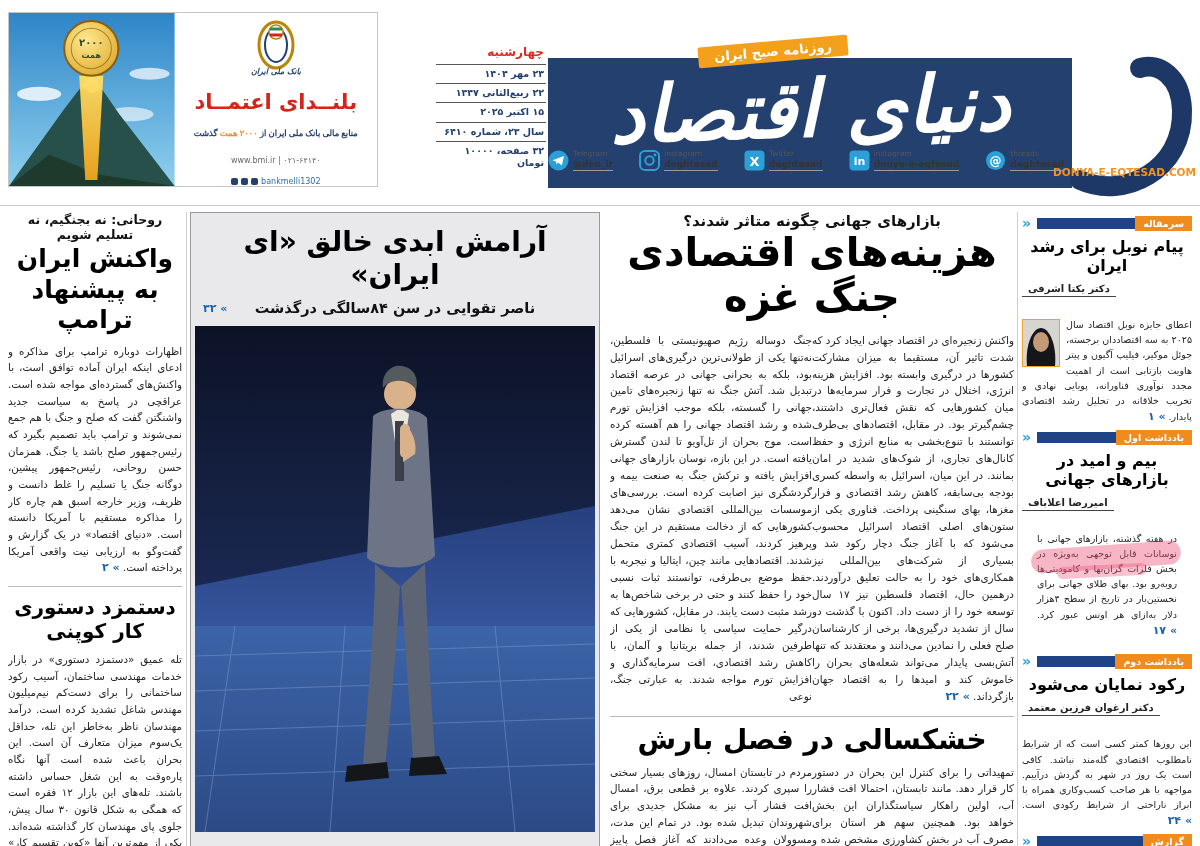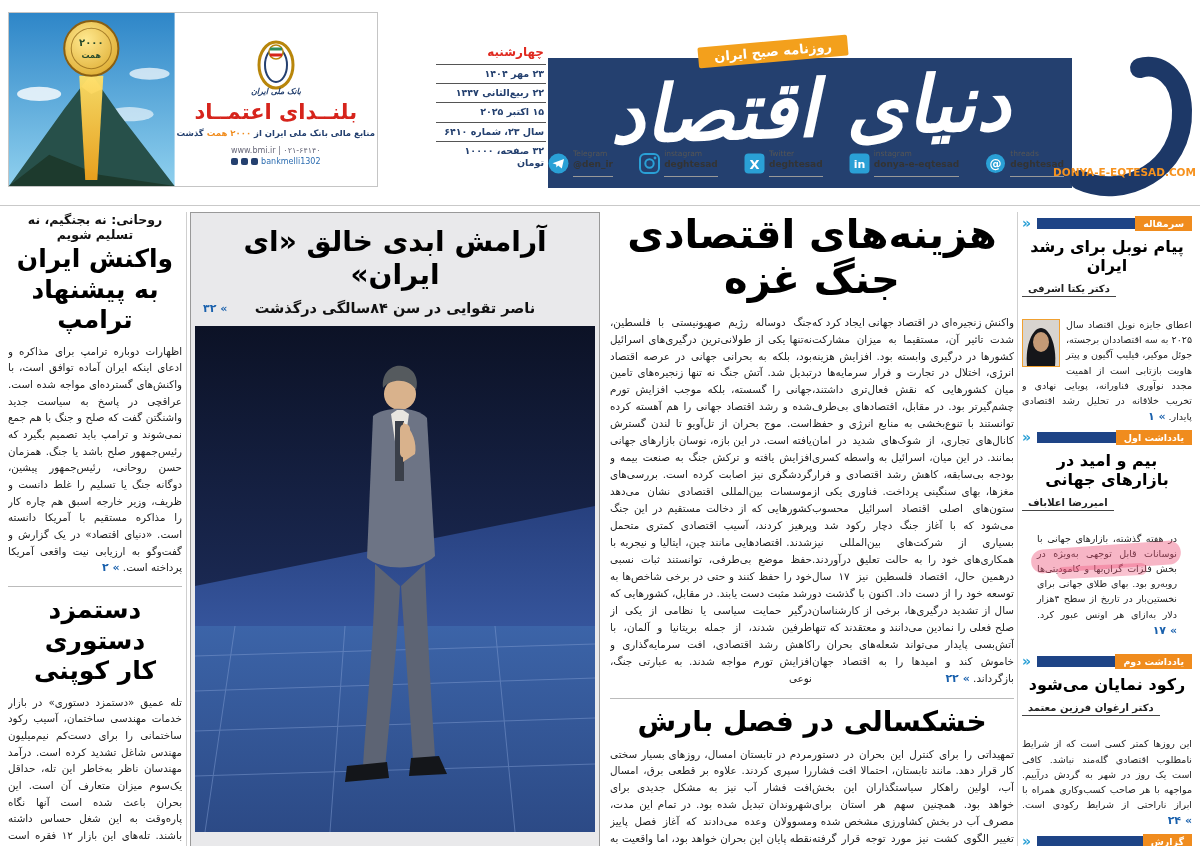--- a/index.html
+++ b/index.html
@@ -3,23 +3,23 @@
 <meta charset="utf-8">
 <style>
   html,body{margin:0;padding:0;background:#fff;}
   .page{position:relative;width:1200px;height:846px;overflow:hidden;background:#fff;
         font-family:"DejaVu Sans","Liberation Sans",sans-serif;direction:rtl;color:#1a1a1a;}
   .ltr{direction:ltr;unicode-bidi:bidi-override;}
   
   .ad{position:absolute;left:8px;top:12px;width:368px;height:173px;border:1px solid #c5c5c5;
       display:flex;flex-direction:row;direction:ltr;background:#fff;}
   .ad-scene{width:45%;height:100%;}
-  .ad-right{width:55%;display:flex;flex-direction:column;align-items:center;justify-content:center;padding-top:6px;}
+  .ad-right{width:55%;display:flex;flex-direction:column;align-items:center;justify-content:space-between;padding-top:6px;}
   .ad-title{color:#d6241c;font-size:21px;font-weight:bold;margin-top:3px;letter-spacing:-0.5px;}
-  .ad-sub{font-size:8.5px;color:#24406f;font-weight:bold;margin-top:4px;}
+  .ad-sub{font-size:8.5px;color:#24406f;font-weight:bold;margin-top:4px;font-family:Liberation Serif, serif;}
   .ad-sub b{color:#f08c1e;}
   .ad-contact{font-size:8px;color:#6b7franchise;color:#667;margin-top:8px;}
   .ad-handle{font-size:8px;color:#2b6cb0;margin-top:2px;display:flex;align-items:center;gap:3px;direction:ltr;}
   .mini-sq{width:7px;height:7px;background:#24406f;border-radius:2px;display:inline-block;}
   .dates{position:absolute;left:436px;top:42px;width:110px;}
   .dates .row{font-size:9.5px;color:#24406f;font-weight:bold;text-align:right;
               padding:3px 2px 3px 0;border-bottom:1px solid #555;line-height:1.3;}
   .dates .weekday{color:#e02a20;font-size:12px;}
   .band{position:absolute;left:548px;top:58px;width:524px;height:130px;background:#24406f;}
   .logo-script{position:absolute;width:100%;text-align:center;top:12px;color:#fff;
@@ -28,21 +28,21 @@
   .badge{position:absolute;left:150px;top:-17px;background:#f3a01c;color:#fff;font-size:13px;
          font-weight:bold;padding:3px 16px;transform:rotate(-5deg);border-radius:2px;}
   .tagline{position:absolute;right:176px;top:12px;color:#e02a20;font-size:13px;font-weight:bold;}
   .logo-tail{position:absolute;left:1062px;top:52px;pointer-events:none;}
   .siteurl{position:absolute;right:4px;top:166px;color:#f6921e;font-size:10.5px;font-weight:bold;}
   .social{position:absolute;left:548px;top:150px;width:516px;display:flex;direction:ltr;
           justify-content:space-between;}
   .soc-item{display:flex;align-items:center;gap:4px;direction:ltr;}
   .soc-txt{display:flex;flex-direction:column;line-height:1.15;}
   .soc-name{font-size:7.5px;color:#555;}
-  .soc-handle{font-size:9px;color:#333;font-weight:bold;border-bottom:1px solid #999;padding-bottom:7px;}
+  .soc-handle{font-size:9px;color:#333;font-weight:bold;border-bottom:1px solid #999;padding-bottom:1px;}
   .rule-h{position:absolute;left:0;top:205px;width:100%;height:1px;background:#c9c9c9;}
   .vdiv{position:absolute;top:212px;bottom:0;width:1px;background:#cfcfcf;}
   
   .leftcol{position:absolute;left:8px;top:212px;width:174px;height:634px;overflow:hidden;}
   .kicker-s{font-size:12.5px;font-weight:bold;text-align:center;color:#111;}
   .ltitle{font-size:25px;font-weight:700;text-align:center;line-height:1.22;color:#000;
           letter-spacing:-0.5px;margin-top:2px;}
   .lbody{font-size:10.3px;line-height:1.62;text-align:justify;color:#222;margin-top:7px;}
   .pg{color:#1a61ad;font-weight:bold;font-size:11px;white-space:nowrap;}
   .lhr{border:none;border-top:1px solid #bbb;margin:9px 0 8px;}
@@ -214,21 +214,21 @@
 
   <aside class="leftcol">
     <div class="kicker-s">روحانی: نه بجنگیم، نه تسلیم شویم</div>
     <div class="ltitle">
       <span>واکنش ایران</span><br><span>به پیشنهاد ترامپ</span>
     </div>
     <p class="lbody" style="margin-bottom:0">
       <span>اظهارات دوباره ترامپ برای مذاکره و ادعای اینکه ایران آماده توافق است، با واکنش‌های گسترده‌ای مواجه شده است. عراقچی در پاسخ به سیاست جدید واشنگتن گفت که صلح و جنگ با هم جمع نمی‌شوند و ترامپ باید تصمیم بگیرد که رئیس‌جمهور صلح باشد یا جنگ. همزمان حسن روحانی، رئیس‌جمهور پیشین، دوگانه جنگ یا تسلیم را غلط دانست و ظریف، وزیر خارجه اسبق هم چاره کار را مذاکره مستقیم با آمریکا دانسته است. «دنیای اقتصاد» در یک گزارش و گفت‌وگو به ارزیابی نیت واقعی آمریکا پرداخته است.</span> <span class="pg ltr">۲ «</span>
     </p>
     <hr class="lhr">
-    <div class="ltitle" style="font-size:25px">
+    <div class="ltitle" style="font-size:20px">
       <span>دستمزد دستوری</span><br><span>کار کوپنی</span>
     </div>
     <p class="lbody" style="margin-bottom:0">
       <span>تله عمیق «دستمزد دستوری» در بازار خدمات مهندسی ساختمان، آسیب رکود ساختمانی را برای دست‌کم نیم‌میلیون مهندس شاغل تشدید کرده است. درآمد مهندسان ناظر به‌خاطر این تله، حداقل یک‌سوم میزان متعارف آن است. این بحران باعث شده است آنها نگاه پاره‌وقت به این شغل حساس داشته باشند. تله‌های این بازار ۱۲ فقره است که همگی به شکل قانون ۳۰ سال پیش، جلوی پای مهندسان کار گذاشته شده‌اند. یکی از مهم‌ترین آنها «کوپن تقسیم کار» است که «رقابت» برای ارائه خدمات باکیفیت را سرکوب کرده و قرار است با طرح مجلس این بازار اصلاح شود.</span> 
     </p>
 
   </aside>
 
   <section class="photobox">
     <div class="pb-title">آرامش ابدی خالق «ای ایران»</div>
@@ -273,20 +273,21 @@
         <rect x="205" y="98" width="10" height="34" rx="5" fill="#d9b28c"></rect>
         <path d="M180,238 C180,300 172,380 168,440 L190,442 C196,380 202,320 205,260 Z" fill="#5d6474"></path>
         <path d="M230,238 C232,300 236,370 240,430 L218,434 C214,372 210,318 206,260 Z" fill="#5d6474"></path>
         <path d="M152,440 L192,436 L194,452 L150,456 Z" fill="#14161a"></path>
         <path d="M216,432 L244,430 L252,448 L214,450 Z" fill="#14161a"></path>
       </g>
     </svg>
   </section>
 
   <section class="centercol">
+    <div class="c-kicker">بازارهای جهانی چگونه متاثر شدند؟</div>
     <div class="c-title">
       <span>هزینه‌های اقتصادی</span><br><span>جنگ غزه</span>
     </div>
     <div class="twocol">
       <p class="col" style="margin:0">جنگ دوساله رژیم صهیونیستی با فلسطین، نه‌تنها یکی از طولانی‌ترین درگیری‌های اسرائیل بود، بلکه به بحرانی جهانی در عرصه اقتصاد تبدیل شد. آتش جنگ نه تنها زنجیره‌های تامین جهانی را گسسته، بلکه موجب افزایش تورم شده و رشد اقتصاد جهانی را هم آهسته کرده است. موج بحران از تل‌آویو تا لندن گسترش یافته است. در این بازه، نوسان بازارهای جهانی افزایش یافته و ترکش جنگ به صنعت بیمه و گردشگری نیز اصابت کرده است. بررسی‌های موسسات بین‌المللی اقتصادی نشان می‌دهد کشورهایی که از دخالت مستقیم در این جنگ پرهیز کردند، آسیب اقتصادی کمتری متحمل شدند. اقتصادهایی مانند چین، ایتالیا و نیجریه با حفظ موضع بی‌طرفی، توانستند ثبات نسبی خود را حفظ کنند و حتی در برخی شاخص‌ها به رشد مثبت دست یابند. در مقابل، کشورهایی که درگیر حمایت سیاسی یا نظامی از یکی از طرفین شدند، از جمله بریتانیا و آلمان، با کاهش رشد اقتصادی، افت سرمایه‌گذاری و افزایش تورم مواجه شدند. به عبارتی جنگ، نوعی</p>
       <p class="col" style="margin:0">
         <span>واکنش زنجیره‌ای در اقتصاد جهانی ایجاد کرد که شدت تاثیر آن، مستقیما به میزان مشارکت کشورها در درگیری وابسته بود. افزایش هزینه انرژی، اختلال در تجارت و فرار سرمایه‌ها در میان کشورهایی که نقش فعال‌تری داشتند، چشم‌گیرتر بود. در مقابل، اقتصادهای بی‌طرف توانستند با تنوع‌بخشی به منابع انرژی و حفظ کانال‌های تجاری، از شوک‌های شدید در امان بمانند. در این میان، اسرائیل به واسطه کسری بودجه بی‌سابقه، کاهش رشد اقتصادی و فرار مغزها، بهای سنگینی پرداخت. فناوری یکی از ستون‌های اصلی اقتصاد اسرائیل محسوب می‌شود که با آغاز جنگ دچار رکود شد و بسیاری از شرکت‌های بین‌المللی نیز همکاری‌های خود را به حالت تعلیق درآوردند. درهمین حال، اقتصاد فلسطین نیز ۱۷ سال توسعه خود را از دست داد. اکنون با گذشت دو سال از تشدید درگیری‌ها، برخی از کارشناسان صلح فعلی را نمادین می‌دانند و معتقدند که تنها آتش‌بسی پایدار می‌تواند شعله‌های بحران را خاموش کند و امیدها را به اقتصاد جهان بازگرداند.</span> <span class="pg ltr">۲۲ «</span>
       </p>
     </div>
     <hr class="c-hr">

